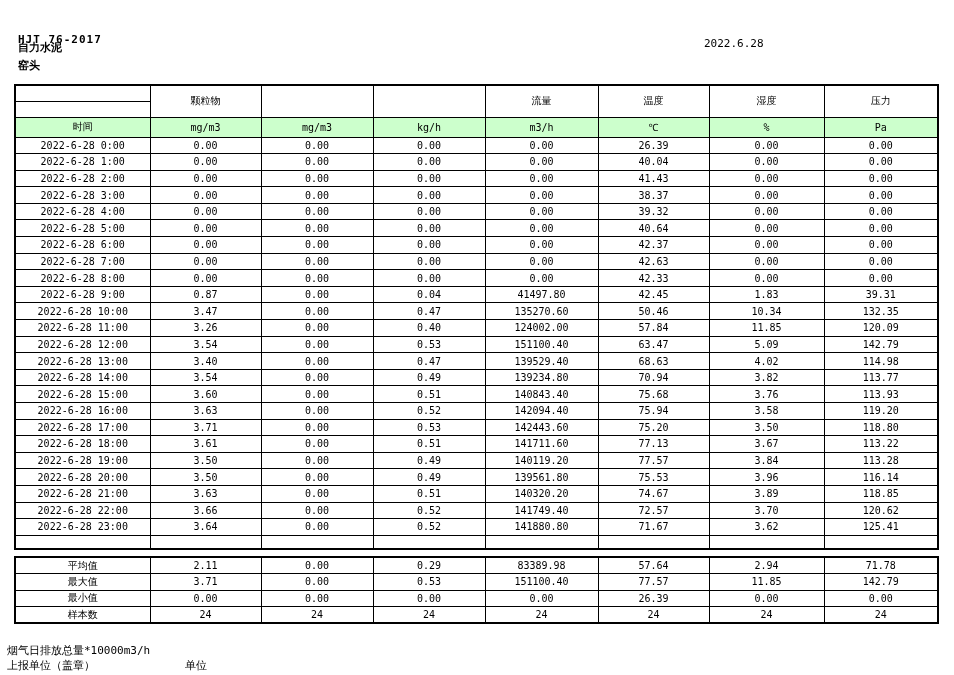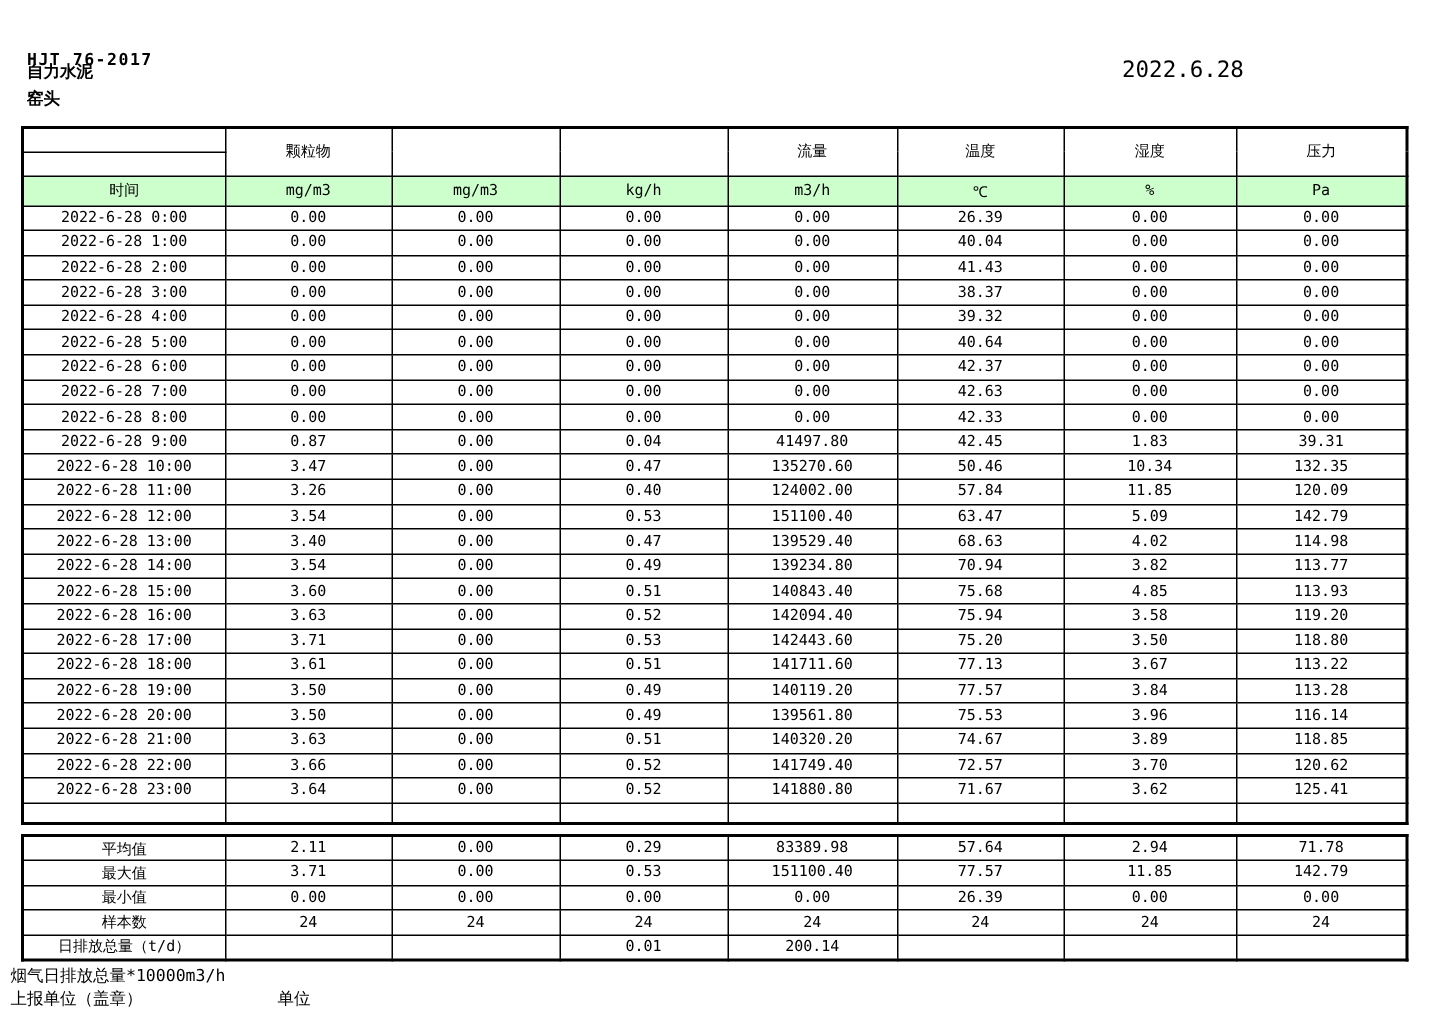--- a/index.html
+++ b/index.html
@@ -4,21 +4,21 @@
 <style>
   html,body{margin:0;padding:0;background:#fff;}
   #page{
     position:relative;width:954px;height:675px;background:#ffffff;overflow:hidden;
     font-family:"DejaVu Sans Mono","Liberation Mono",monospace;
     color:#000;
   }
   .abs{position:absolute;}
   .std{left:18px;top:3px;font-size:11px;font-weight:bold;letter-spacing:1px;margin-top:30px;}
   .title{left:0;right:0;top:20px;text-align:center;font-size:15px;font-weight:bold;}
-  .date{left:748px;top:37px;font-size:15px;}
+  .date{left:704px;top:37px;font-size:11px;}
   .company{left:18px;top:40px;font-size:11px;font-weight:bold;}
   .location{left:18px;top:58px;font-size:11px;font-weight:bold;}
 
   table.report{border-collapse:collapse;table-layout:fixed;border:2px solid #000;}
   table.report td{
     border:1px solid #000;padding:0;margin:0;
     font-size:10px;text-align:center;vertical-align:middle;
     overflow:hidden;white-space:nowrap;
   }
   .main-tbl{left:14px;top:84px;padding-left:28px;}
@@ -231,21 +231,21 @@
           <td>3.82</td>
           <td>113.77</td>
         </tr>
         <tr>
           <td>2022-6-28 15:00</td>
           <td>3.60</td>
           <td>0.00</td>
           <td>0.51</td>
           <td>140843.40</td>
           <td>75.68</td>
-          <td>4.85</td>
+          <td>3.76</td>
           <td>113.93</td>
         </tr>
         <tr>
           <td>2022-6-28 16:00</td>
           <td>3.63</td>
           <td>0.00</td>
           <td>0.52</td>
           <td>142094.40</td>
           <td>75.94</td>
           <td>3.58</td>
@@ -381,30 +381,20 @@
         <tr>
           <td>样本数</td>
           <td>24</td>
           <td>24</td>
           <td>24</td>
           <td>24</td>
           <td>24</td>
           <td>24</td>
           <td>24</td>
         </tr>
-        <tr>
-          <td class="left">日排放总量（t/d）</td>
-          <td></td>
-          <td></td>
-          <td>0.01</td>
-          <td>200.14</td>
-          <td></td>
-          <td></td>
-          <td></td>
-        </tr>
       </tbody>
   </table>
 
   <div class="abs foot-note">烟气日排放总量*10000m3/h</div>
   <div class="abs foot-report">上报单位（盖章）</div>
   <div class="abs foot-unit">单位</div>
 
 </div>
 
 </body></html>

